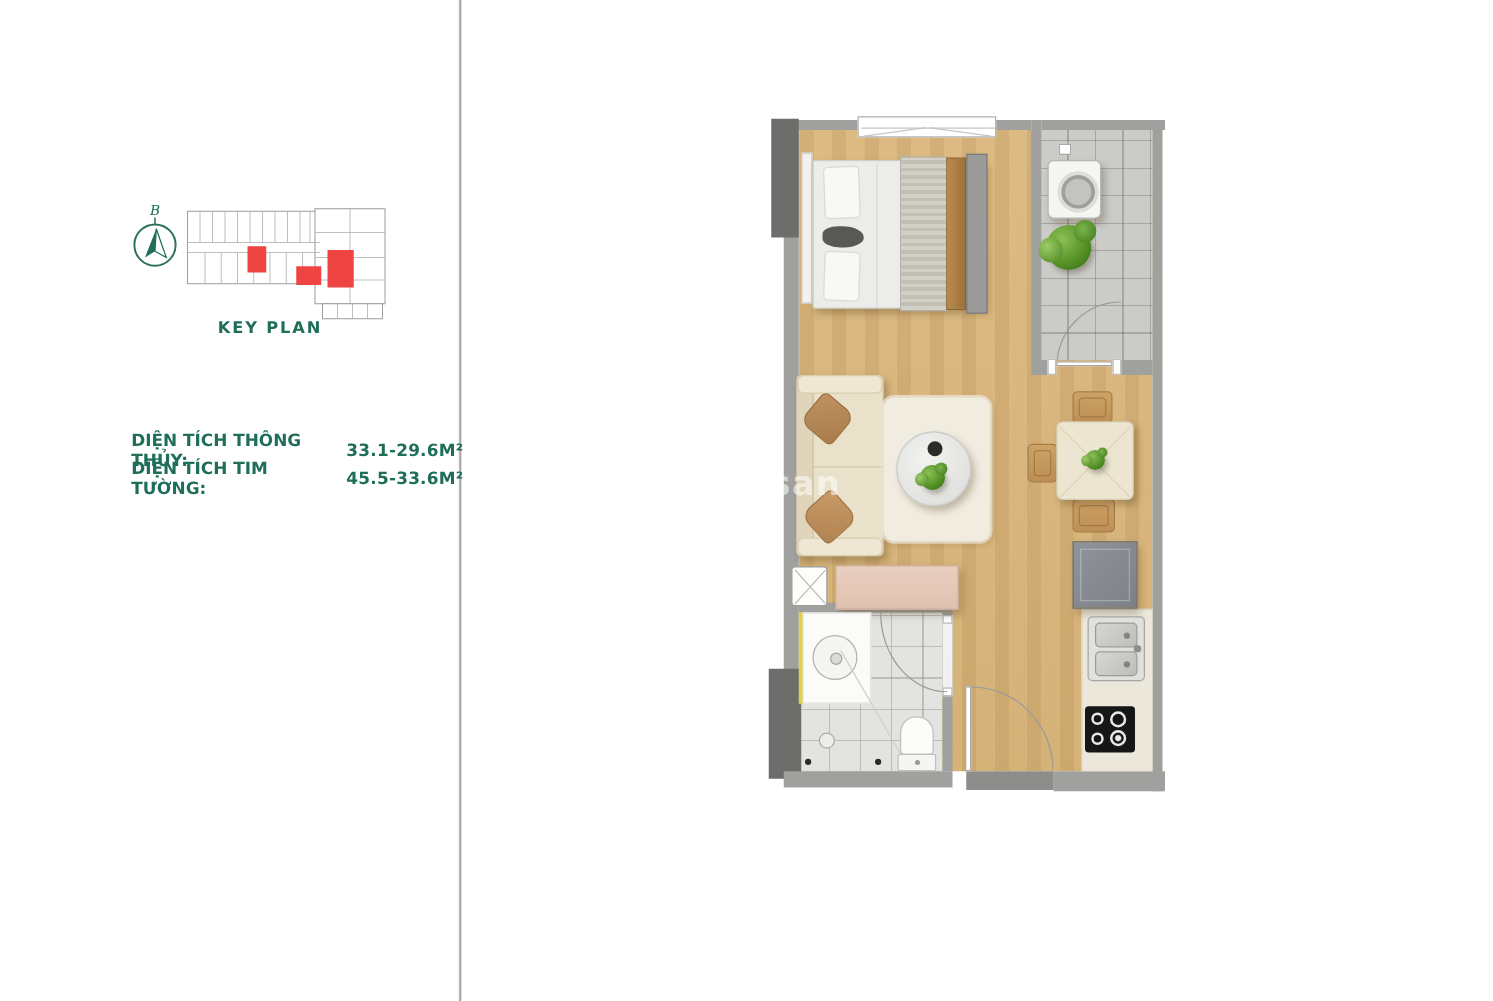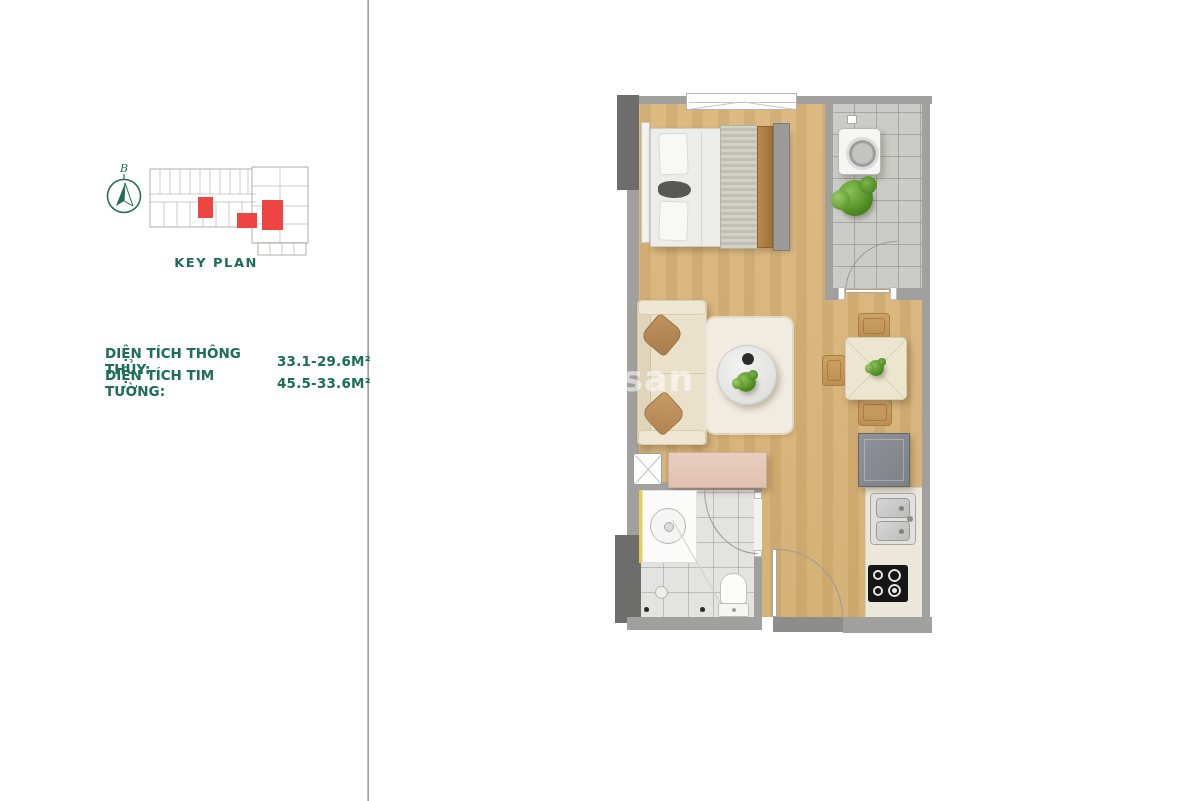--- a/index.html
+++ b/index.html
@@ -101,21 +101,21 @@
   .toilet-tank::after { content:""; position:absolute; left:50%; top:50%; width:4px; height:4px; margin:-2px; border-radius:50%; background:#9a9a98; }
   .drain { border-radius:50%; background:#2b2b29; }
   .shower-head { border-radius:50%; background:#ededeb; border:1px solid #adadab; }
   .thin-line { background:#cfcfcd; transform-origin:0 0; }
 
   .leaf { background:#ffffff; border:1px solid #a6a6a4; z-index:7; }
   .arc-tl { border-left:1px solid #9b9b99; border-top:1px solid #9b9b99; border-top-left-radius:100%; }
   .arc-bl { border-left:1px solid #9b9b99; border-bottom:1px solid #9b9b99; border-bottom-left-radius:100%; }
   .arc-tr { border-top:1px solid #9b9b99; border-right:1px solid #9b9b99; border-top-right-radius:100%; }
 
-  .watermark { position:absolute; left:596px; top:359px; font-size:35px; font-weight:bold;
+  .watermark { position:absolute; left:596px; top:372px; font-size:27px; font-weight:bold;
                color:rgba(255,255,255,.55); letter-spacing:1px; z-index:9; }
 </style>
 </head>
 <body>
 
 <div class="page">
 
   <div class="divider"></div>
 
   <svg class="abs" style="left:95px;top:158px;" width="60" height="62" viewBox="0 0 60 62">

